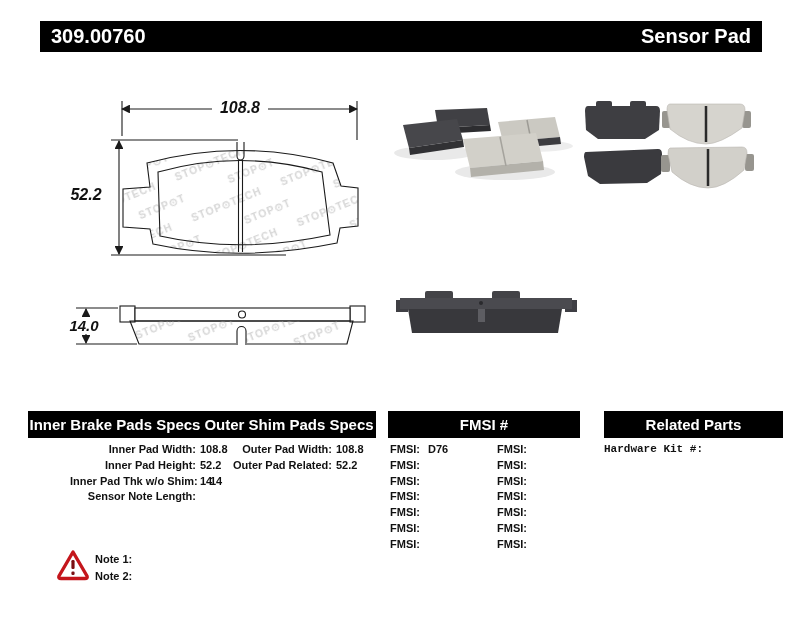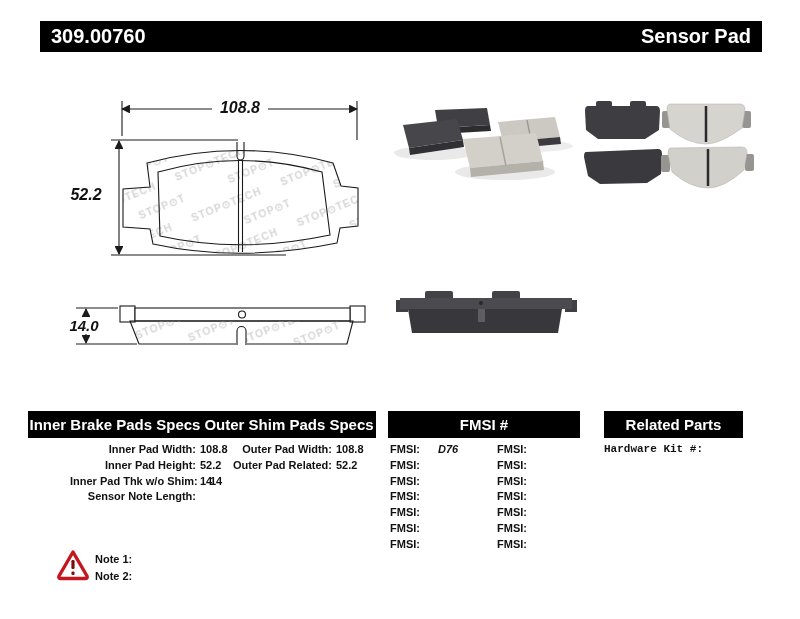--- a/index.html
+++ b/index.html
@@ -19,31 +19,31 @@
   
   .gfx { position:absolute; left:0; top:0; width:800px; height:619px; }
   
   .thead{
     position:absolute; top:411px; height:27px; background:#000; color:#fff;
     display:flex; align-items:center; font-size:15px; font-weight:bold;
   }
   .thead-specs{ left:28px; width:348px; }
   .thead-specs span{ flex:1; text-align:center; }
   .thead-fmsi{ left:388px; width:192px; justify-content:center; }
-  .thead-related{ left:604px; width:139px; justify-content:center; }
+  .thead-related{ left:604px; width:179px; justify-content:center; }
   
   .spec-col{ position:absolute; top:442px; font-size:11px; font-weight:bold; color:#111; }
   .spec-row{ display:flex; height:15.8px; line-height:15.8px; white-space:nowrap; }
   .col-inner{ left:36px;margin-left:34px; }
   .col-outer{ left:206px; }
   .col-inner .spec-label, .col-outer .spec-label{ width:126px; text-align:right; }
   .spec-value{ margin-left:4px; }
   .col-fmsi1{ left:390px; }
   .col-fmsi2{ left:497px; }
-  .col-fmsi1 .spec-value, .col-fmsi2 .spec-value{ margin-left:18px;font-style:italic; }
+  .col-fmsi1 .spec-value, .col-fmsi2 .spec-value{ margin-left:8px; }
   .col-related{ left:604px;font-family:Liberation Mono, monospace; }
   
   .warning-wrap{ position:absolute; left:56px; top:549px; width:34px; height:32px; }
   .notes-text{ position:absolute; left:95px; top:551px; font-size:11px; font-weight:bold; color:#111; }
   .note-line{ height:17px; line-height:17px; }
 </style>
 </head>
 <body>
 
 <div class="page">

